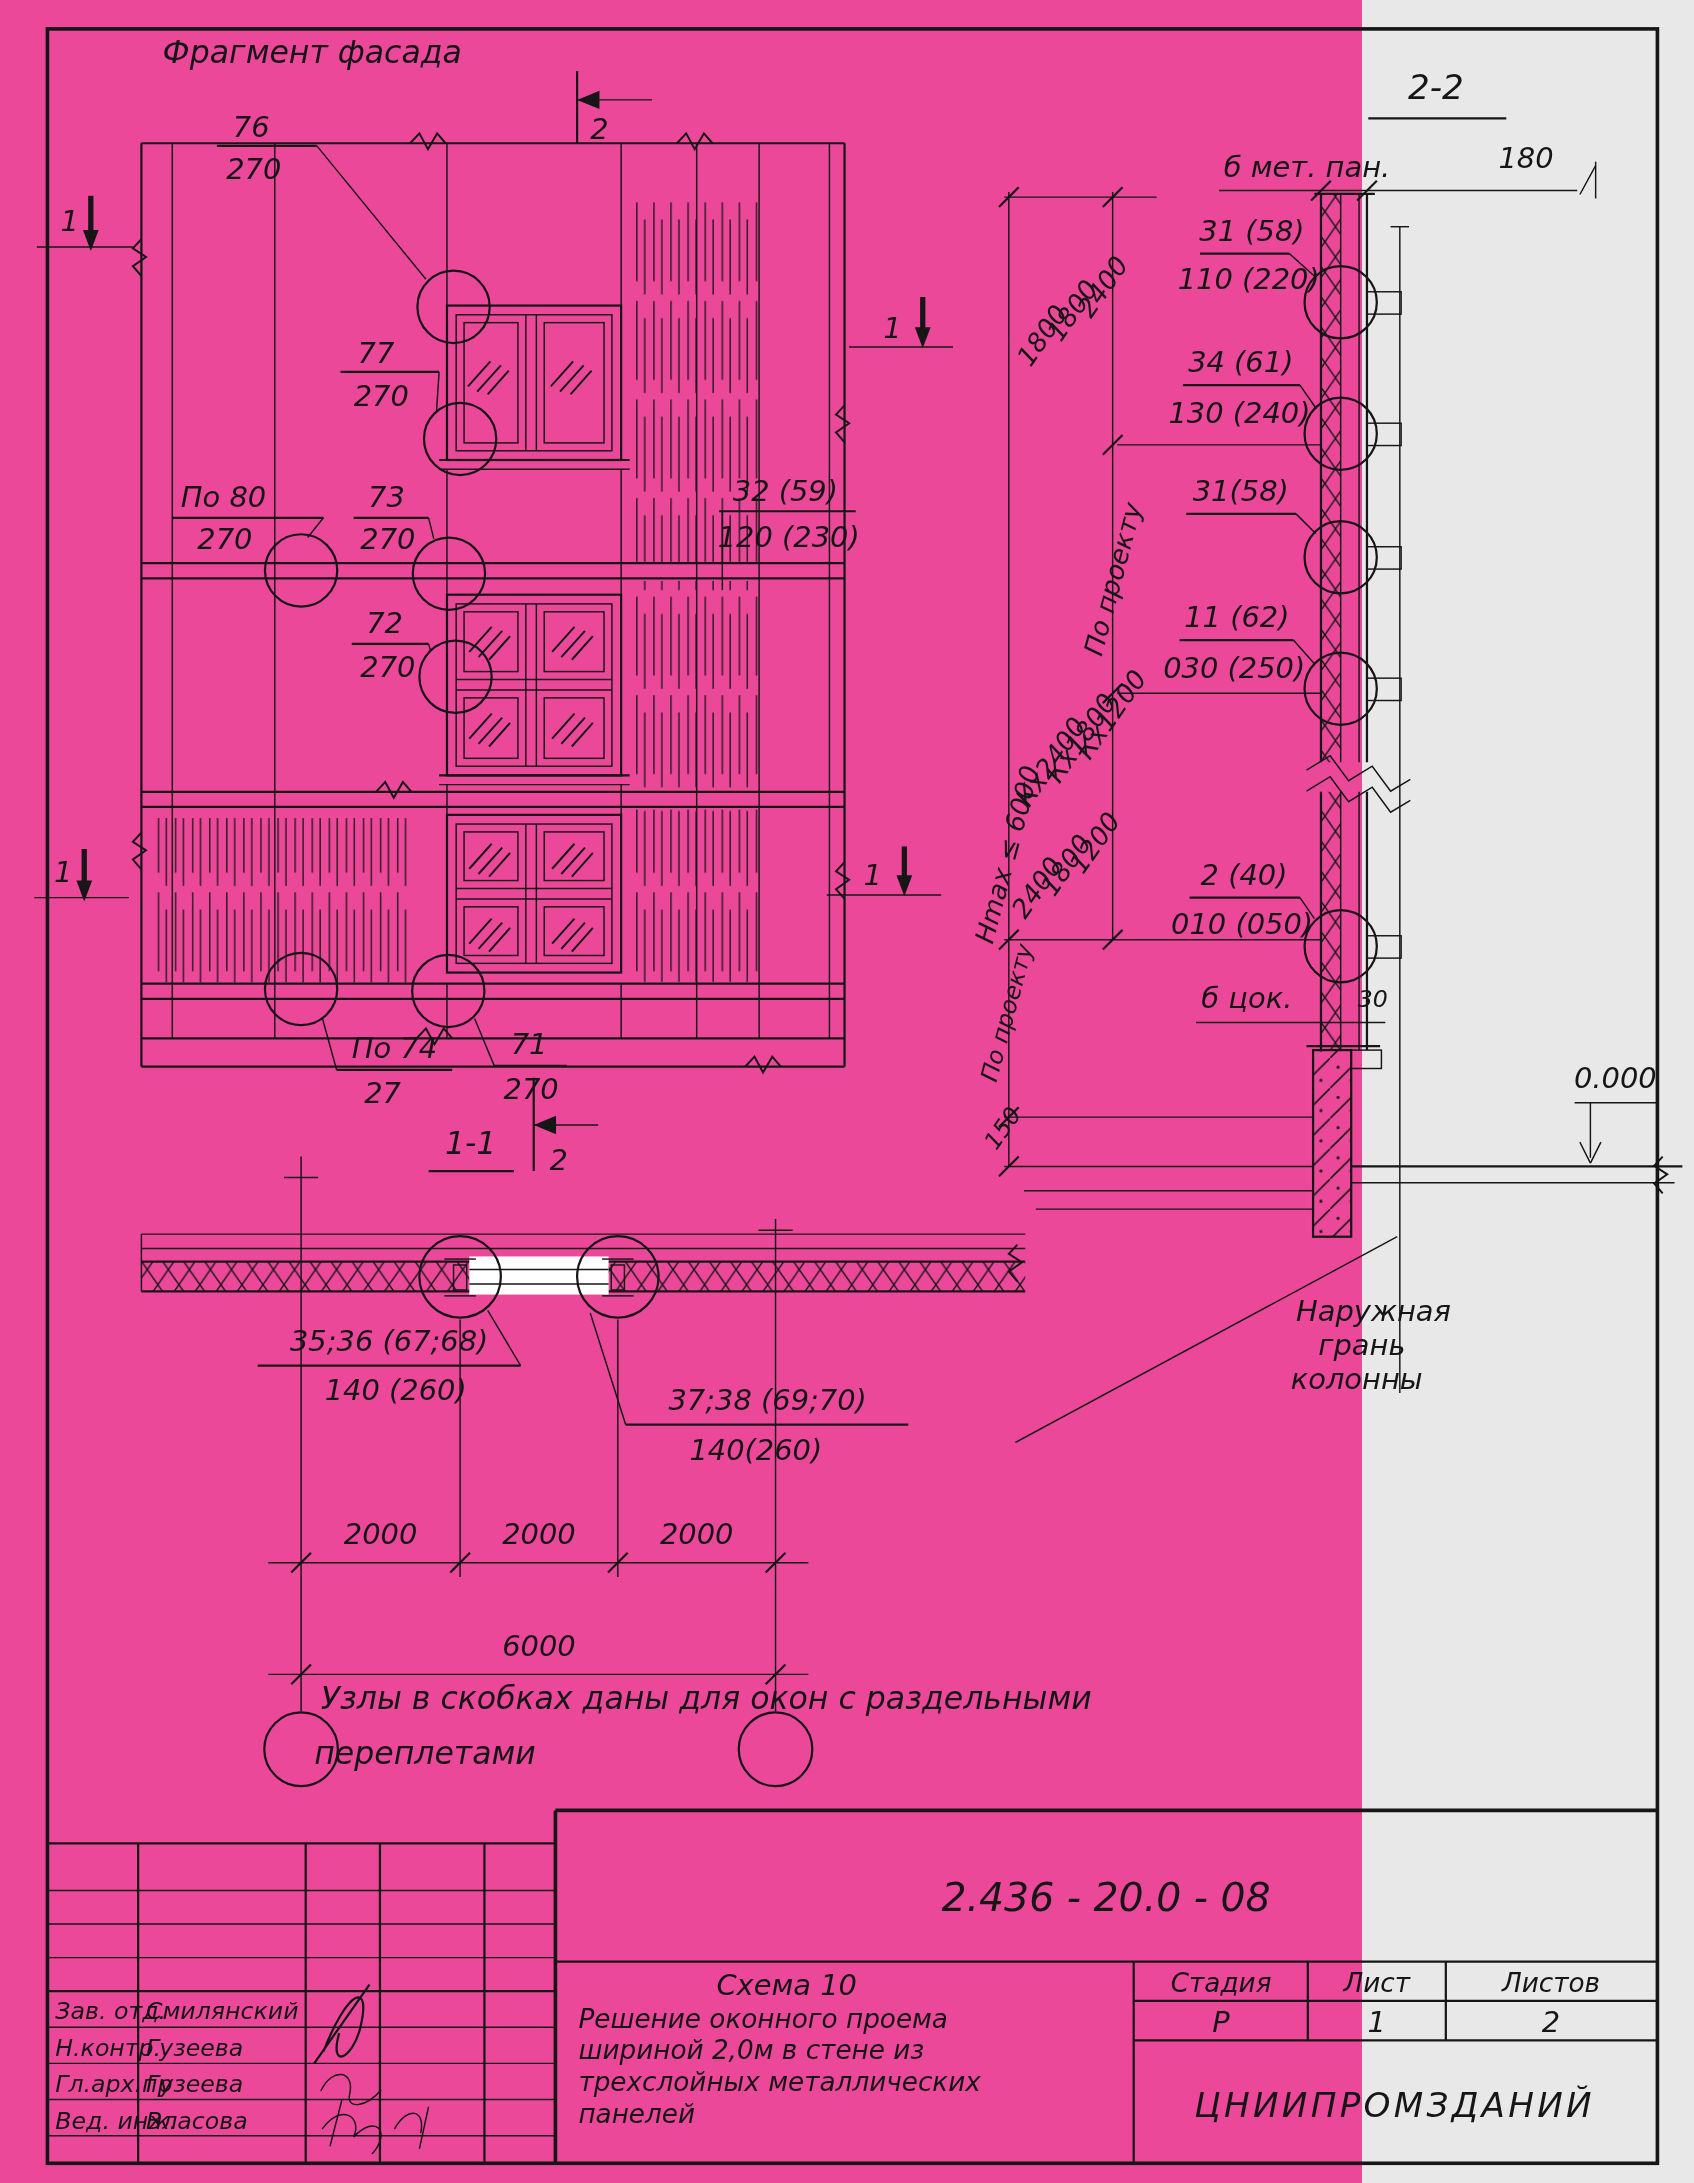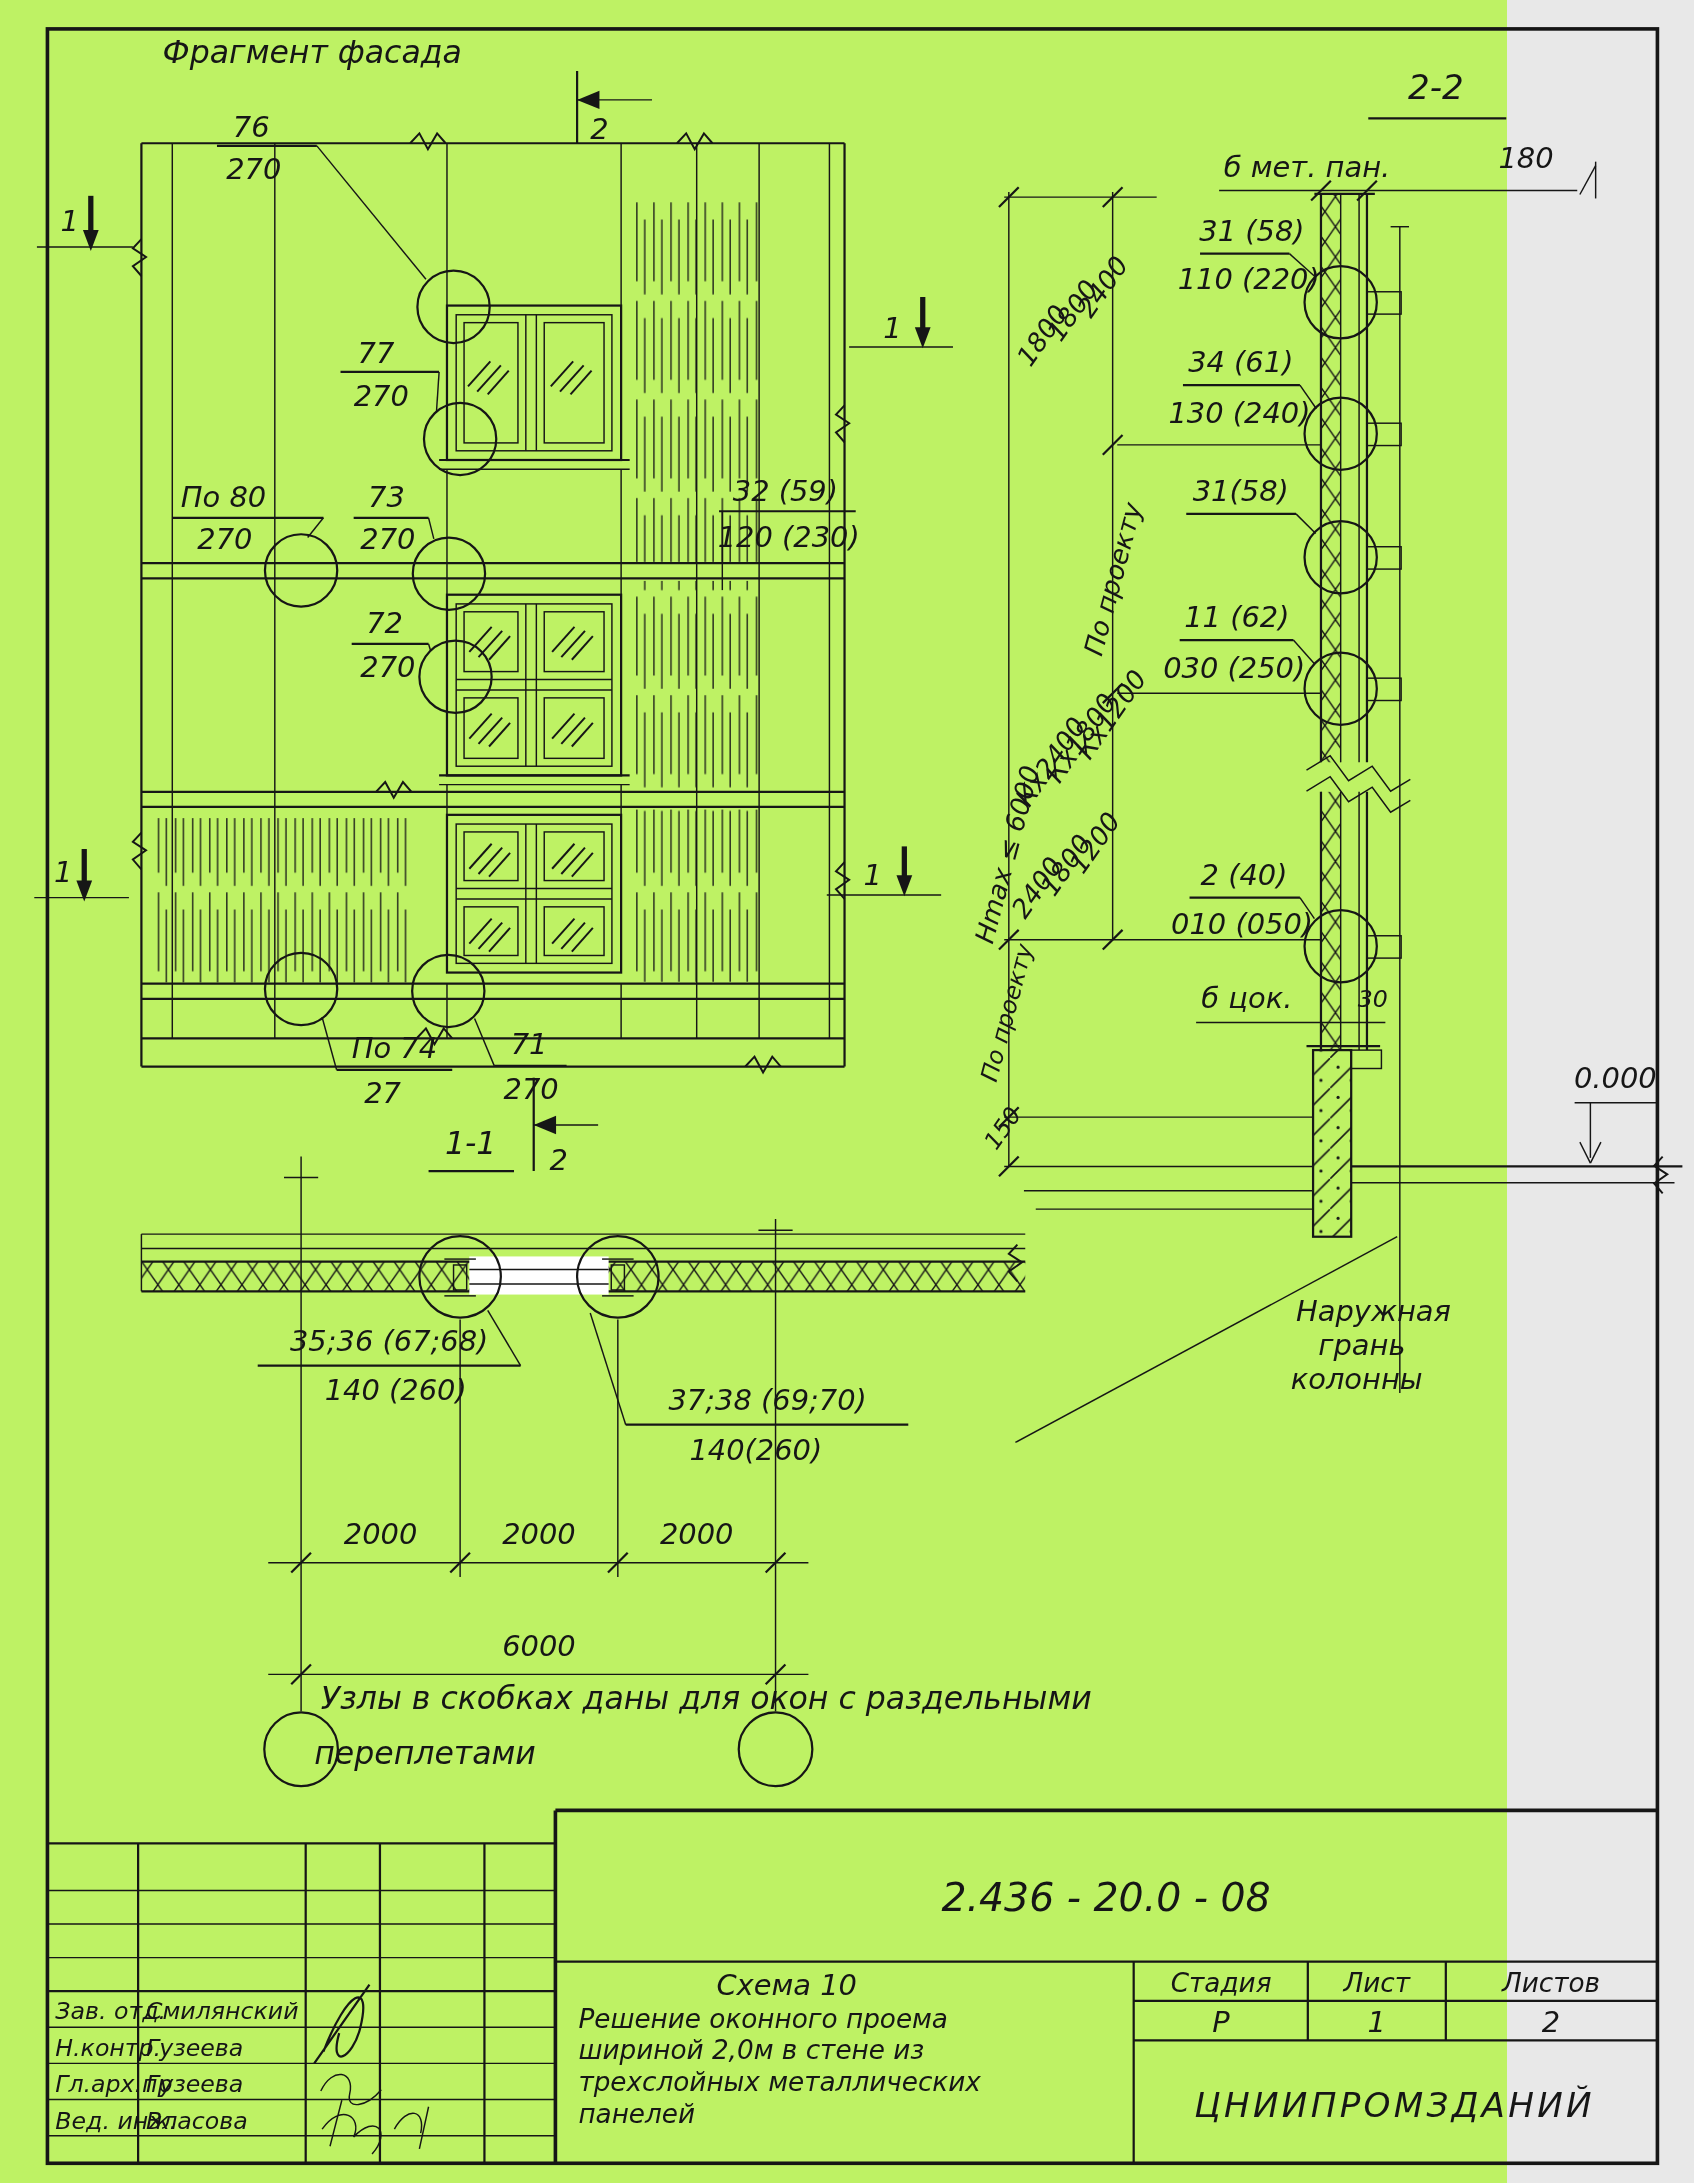--- a/index.html
+++ b/index.html
@@ -1,16 +1,16 @@
 <!DOCTYPE html>
 <html style="font-size:10.5px"><head>
 <meta charset="utf-8">
 <style>
   html,body{margin:0;padding:0;background:#e8e8e8;}
-  .sheet{width:1507px;height:2183px;background:#bef264;position:relative;}
+  .sheet{width:1362px;height:2183px;background:#ec4899;position:relative;}
   svg text{font-family:"DejaVu Sans","Liberation Sans",sans-serif;font-style:italic;fill:#161616;}.f36{font-size:36px}.f40{font-size:40px}.f44{font-size:44px}
   .f48{font-size:48px}.f52{font-size:52px}.f60{font-size:60px}
   .mid{text-anchor:middle}
   .s2{stroke:#161616;stroke-width:2.2;fill:none}
   .s3{stroke:#161616;stroke-width:3.4;fill:none}
   .s5{stroke:#161616;stroke-width:5.5;fill:none}
   .blk{fill:#161616;stroke:none}
   .org{letter-spacing:5px}
 </style>
 </head>

